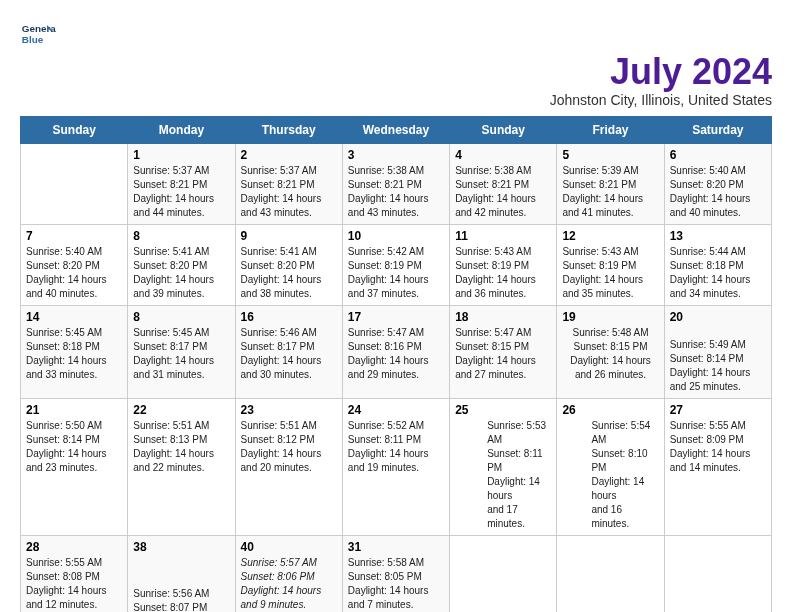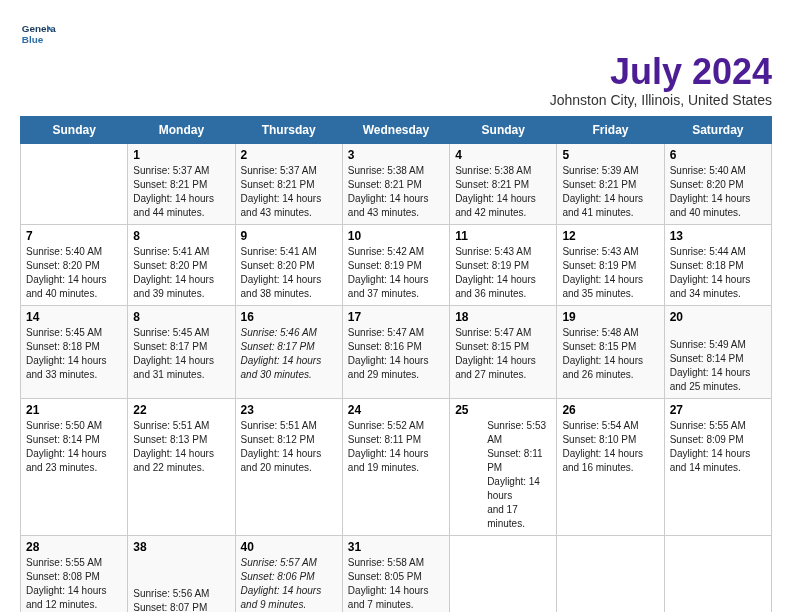--- a/index.html
+++ b/index.html
@@ -217,42 +217,42 @@
         </td>
         <td>
           <span class="day-num">8</span>
           <div class="day-info" style="white-space: pre-line;">Sunrise: 5:45 AM
 Sunset: 8:17 PM
 Daylight: 14 hours
 and 31 minutes.</div>
         </td>
         <td>
           <span class="day-num">16</span>
-          <div class="day-info" style="white-space: pre-line; font-style: italic;">Sunrise: 5:46 AM
+          <div class="day-info" style="white-space: pre-line;">Sunrise: 5:46 AM
 Sunset: 8:17 PM
 Daylight: 14 hours
 and 30 minutes.</div>
         </td>
         <td>
           <span class="day-num">17</span>
           <div class="day-info" style="white-space: pre-line;">Sunrise: 5:47 AM
 Sunset: 8:16 PM
 Daylight: 14 hours
 and 29 minutes.</div>
         </td>
         <td>
           <span class="day-num">18</span>
           <div class="day-info" style="white-space: pre-line;">Sunrise: 5:47 AM
 Sunset: 8:15 PM
 Daylight: 14 hours
 and 27 minutes.</div>
         </td>
         <td>
           <span class="day-num">19</span>
-          <div class="day-info" style="white-space: pre-line;">Sunrise: 5:48 AM
+          <div class="day-info" style="white-space: pre-line; text-align: center;">Sunrise: 5:48 AM
 Sunset: 8:15 PM
 Daylight: 14 hours
 and 26 minutes.</div>
         </td>
         <td>
           <span class="day-num">20</span>
           <div class="day-info" style="white-space: pre-line; margin-top: 14px;">Sunrise: 5:49 AM
 Sunset: 8:14 PM
 Daylight: 14 hours
 and 25 minutes.</div>
@@ -289,21 +289,21 @@
         </td>
         <td>
           <span class="day-num">25</span>
           <div class="day-info" style="white-space: pre-line; margin-left: 32px;">Sunrise: 5:53 AM
 Sunset: 8:11 PM
 Daylight: 14 hours
 and 17 minutes.</div>
         </td>
         <td>
           <span class="day-num">26</span>
-          <div class="day-info" style="white-space: pre-line;">Sunrise: 5:54 AM
+          <div class="day-info" style="white-space: pre-line; margin-left: 29px;">Sunrise: 5:54 AM
 Sunset: 8:10 PM
 Daylight: 14 hours
 and 16 minutes.</div>
         </td>
         <td>
           <span class="day-num">27</span>
           <div class="day-info" style="white-space: pre-line;">Sunrise: 5:55 AM
 Sunset: 8:09 PM
 Daylight: 14 hours
 and 14 minutes.</div>

